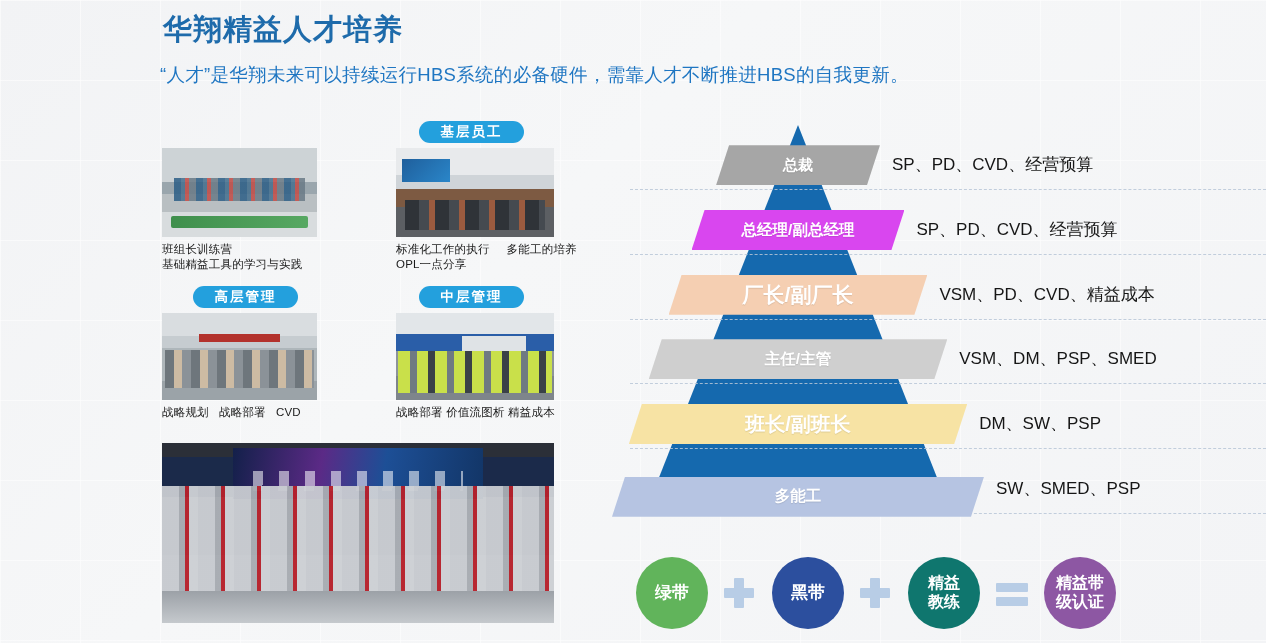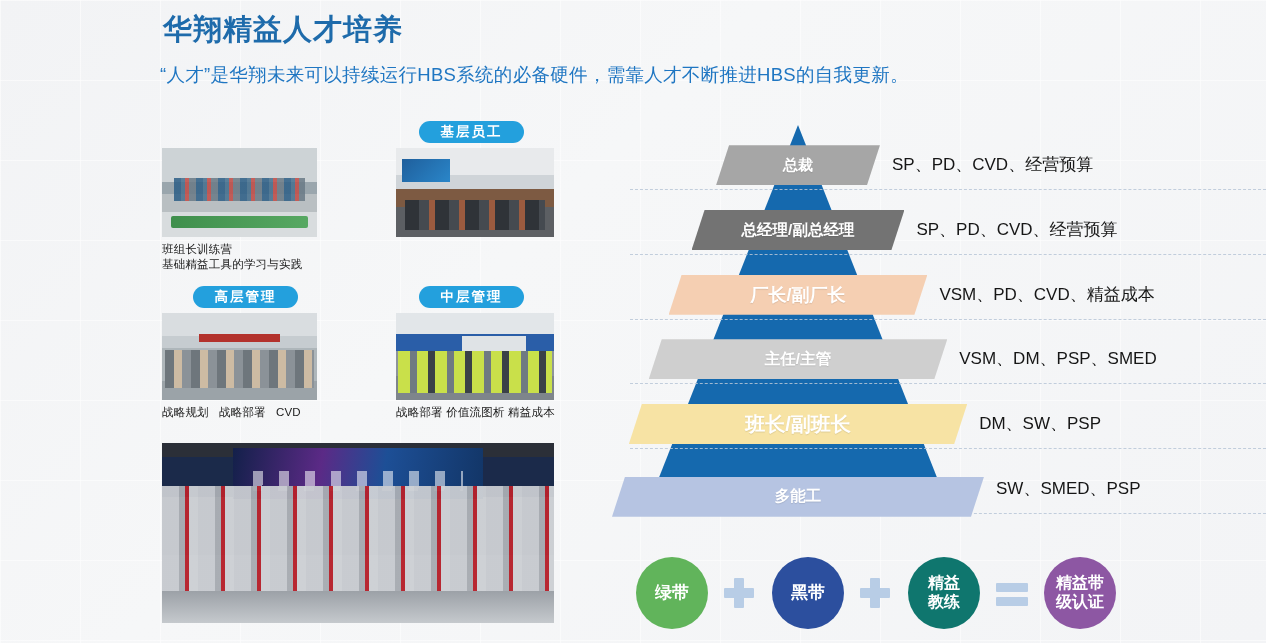--- a/index.html
+++ b/index.html
@@ -120,20 +120,22 @@
   <div class="page-title">华翔精益人才培养</div>
   <div class="page-subtitle">“人才”是华翔未来可以持续运行HBS系统的必备硬件，需靠人才不断推进HBS的自我更新。</div>
 
   <div class="badge" style="left:193px; top:121px; width:105px;margin-top:48px;">基层管理</div>
   <div class="photo ph-a" style="left:162px; top:148px; width:155px; height:89px;"></div>
   <div class="caption" style="left:162px; top:242px; width:200px;">班组长训练营
 基础精益工具的学习与实践</div>
 
   <div class="badge" style="left:419px; top:121px; width:105px;">基层员工</div>
   <div class="photo ph-b" style="left:396px; top:148px; width:158px; height:89px;"></div>
+  <div class="caption" style="left:396px; top:242px; width:230px;">标准化工作的执行     多能工的培养
+OPL一点分享</div>
 
   <div class="badge" style="left:193px; top:286px; width:105px;">高层管理</div>
   <div class="photo ph-c" style="left:162px; top:313px; width:155px; height:87px;"></div>
   <div class="caption" style="left:162px; top:405px; width:220px;">战略规划   战略部署   CVD</div>
 
   <div class="badge" style="left:419px; top:286px; width:105px;">中层管理</div>
   <div class="photo ph-d" style="left:396px; top:313px; width:158px; height:87px;"></div>
   <div class="caption" style="left:396px; top:405px; width:230px;">战略部署 价值流图析 精益成本</div>
 
   <div class="photo ph-e" style="left:162px; top:443px; width:392px; height:180px;">
@@ -154,25 +156,25 @@
         <div class="dash" style="top: 200.667px; width: 636px;"></div>
         <div class="dash" style="top: 265.333px; width: 636px;"></div>
         <div class="dash" style="top: 330px; width: 636px;"></div>
         <div class="dash" style="top: 394.667px; width: 636px;"></div>
       </div>
     <div id="bands">
         <div class="band" style="left: 86.04px; top: 27.3333px; width: 163.92px; height: 40px; background: rgb(166, 166, 166); clip-path: polygon(13px 0px, 163.92px 0px, 150.92px 40px, 0px 40px); font-size: 15px;">
           <span>总裁</span>
         </div>
         <div class="rowtext" style="left: 261.96px; top: 36.3333px; font-size: 17px; line-height: 22px;">SP、PD、CVD、经营预算</div>
-        <div class="band" style="left: 61.56px; top: 92px; width: 212.88px; height: 40px; background: #737373; clip-path: polygon(13px 0px, 212.88px 0px, 199.88px 40px, 0px 40px); font-size: 15.5px;">
+        <div class="band" style="left: 61.56px; top: 92px; width: 212.88px; height: 40px; background: #d946ef; clip-path: polygon(13px 0px, 212.88px 0px, 199.88px 40px, 0px 40px); font-size: 15.5px;">
           <span>总经理/副总经理</span>
         </div>
         <div class="rowtext" style="left: 286.44px; top: 101px; font-size: 17px; line-height: 22px;">SP、PD、CVD、经营预算</div>
-        <div class="band" style="left: 38.61px; top: 156.667px; width: 258.78px; height: 40px; background: rgb(245, 207, 178); clip-path: polygon(13px 0px, 258.78px 0px, 245.78px 40px, 0px 40px); font-size: 18px;">
+        <div class="band" style="left: 38.61px; top: 156.667px; width: 258.78px; height: 40px; background: rgb(245, 207, 178); clip-path: polygon(13px 0px, 258.78px 0px, 245.78px 40px, 0px 40px); font-size: 21px;">
           <span>厂长/副厂长</span>
         </div>
         <div class="rowtext" style="left: 309.39px; top: 165.667px; font-size: 17px; line-height: 22px;">VSM、PD、CVD、精益成本</div>
         <div class="band" style="left: 18.72px; top: 221.333px; width: 298.56px; height: 40px; background: rgb(207, 207, 207); clip-path: polygon(13px 0px, 298.56px 0px, 285.56px 40px, 0px 40px); font-size: 15.5px;">
           <span>主任/主管</span>
         </div>
         <div class="rowtext" style="left: 329.28px; top: 230.333px; font-size: 17px; line-height: 22px;">VSM、DM、PSP、SMED</div>
         <div class="band" style="left: -1.17px; top: 286px; width: 338.34px; height: 40px; background: rgb(247, 227, 164); clip-path: polygon(13px 0px, 338.34px 0px, 325.34px 40px, 0px 40px); font-size: 20px;">
           <span>班长/副班长</span>
         </div>

